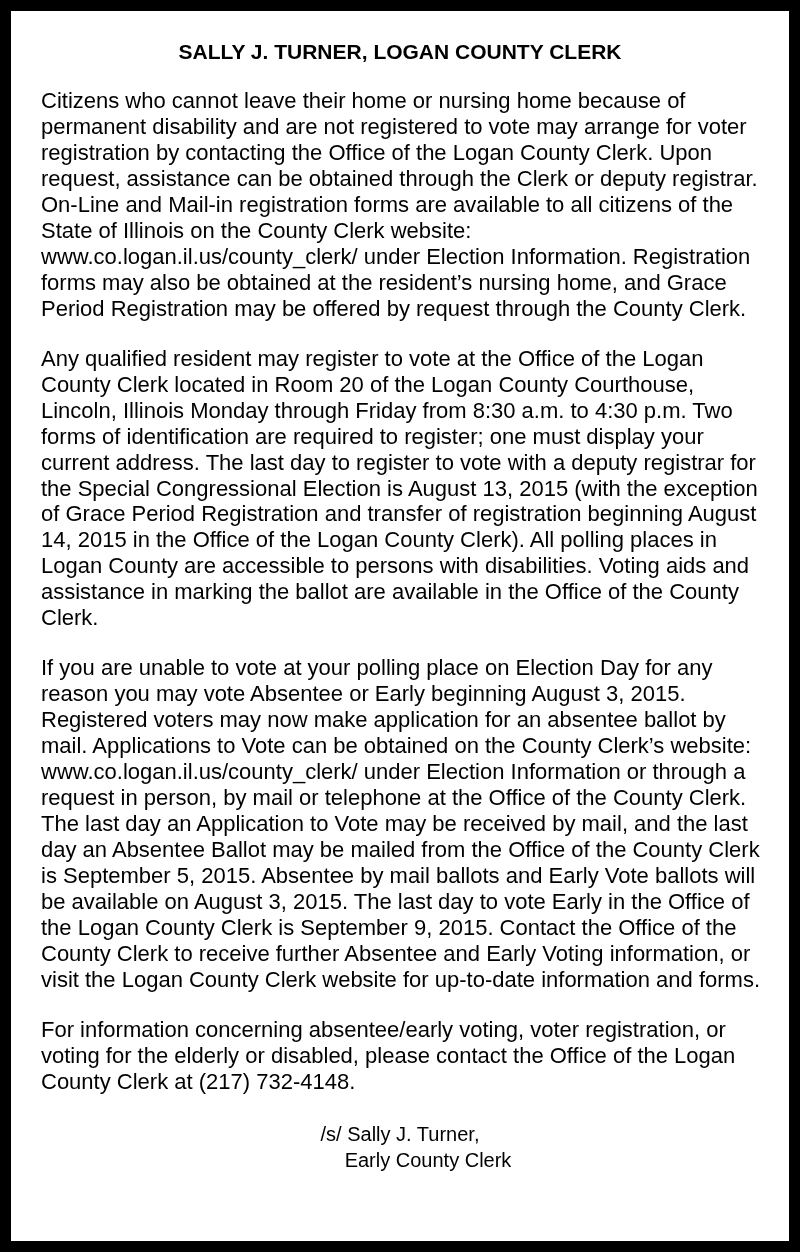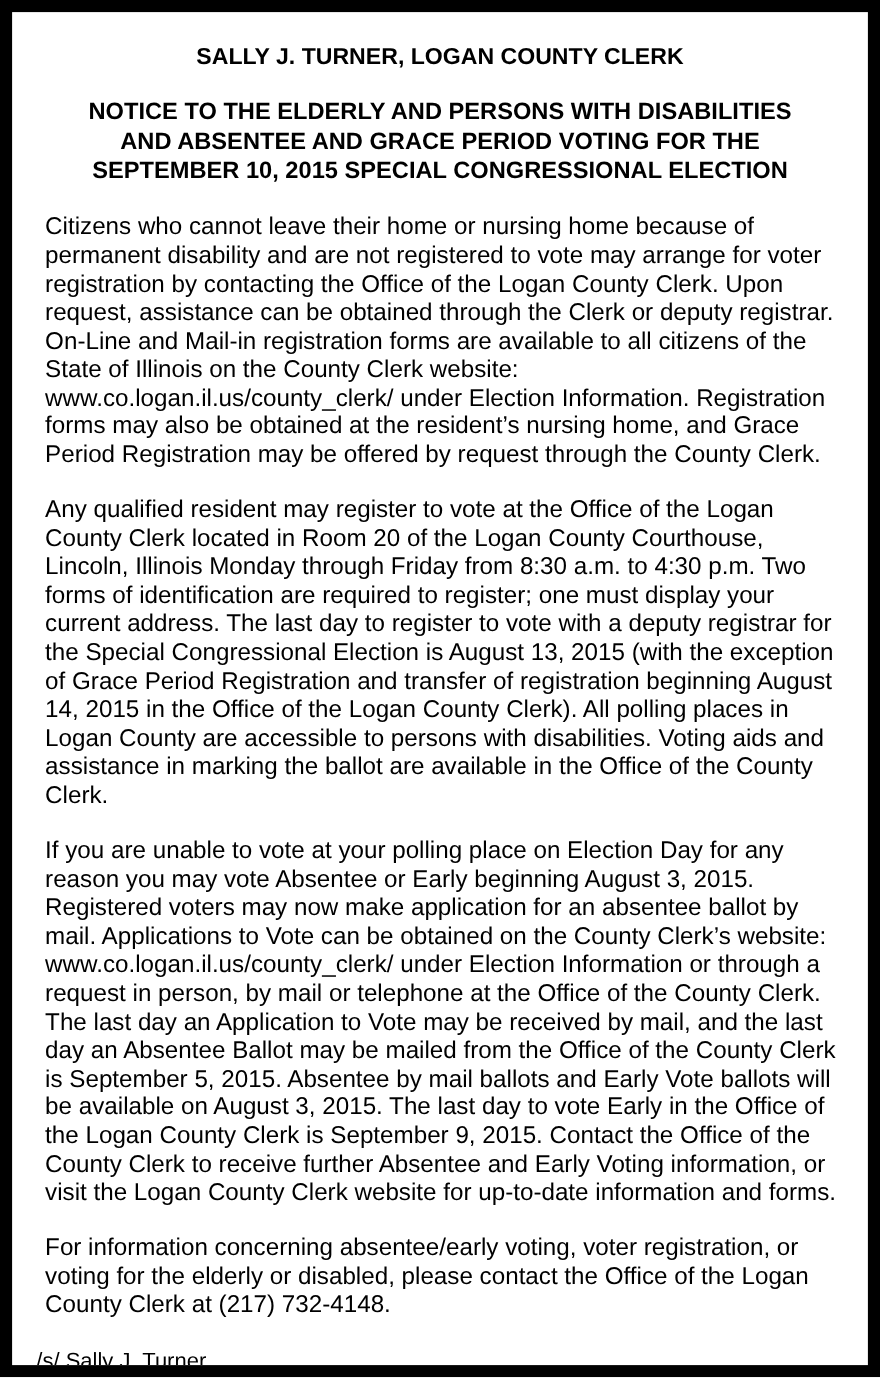--- a/index.html
+++ b/index.html
@@ -38,39 +38,35 @@
     line-height: 1.18;
     text-align: left;
     margin: 24px 6px 0 8px;
   }
   .signature {
     font-size: 20px;
     line-height: 1.3;
     margin-top: 26px;
   }
   .signature .sig-line1 {
+    text-align: center;
   }
   .signature .sig-line2 {
     text-align: center;
     transform: translateX(28px);
   }
 </style>
 </head>
 <body>
 
 <div class="page">
   <div class="sheet">
 
     <div class="title">SALLY J. TURNER, LOGAN COUNTY CLERK</div>
 
-    <div class="heading">
-      <div>NOTICE TO THE ELDERLY AND PERSONS WITH DISABILITIES</div>
-      <div>AND ABSENTEE AND GRACE PERIOD VOTING FOR THE</div>
-      <div>SEPTEMBER 10, 2015 SPECIAL CONGRESSIONAL ELECTION</div>
-    </div>
 
     <div class="body-text">
       <p>Citizens who cannot leave their home or nursing home because of permanent disability and are not registered to vote may arrange for voter registration by contacting the Office of the Logan County Clerk. Upon request, assistance can be obtained through the Clerk or deputy registrar. On-Line and Mail-in registration forms are available to all citizens of the State of Illinois on the County Clerk website: www.co.logan.il.us/county_clerk/ under Election Information. Registration forms may also be obtained at the resident’s nursing home, and Grace Period Registration may be offered by request through the County Clerk.</p>
       <p>Any qualified resident may register to vote at the Office of the Logan County Clerk located in Room 20 of the Logan County Courthouse, Lincoln, Illinois Monday through Friday from 8:30 a.m. to 4:30 p.m. Two forms of identification are required to register; one must display your current address. The last day to register to vote with a deputy registrar for the Special Congressional Election is August 13, 2015 (with the exception of Grace Period Registration and transfer of registration beginning August 14, 2015 in the Office of the Logan County Clerk). All polling places in Logan County are accessible to persons with disabilities. Voting aids and assistance in marking the ballot are available in the Office of the County Clerk.</p>
       <p>If you are unable to vote at your polling place on Election Day for any reason you may vote Absentee or Early beginning August 3, 2015. Registered voters may now make application for an absentee ballot by mail.  Applications to Vote can be obtained on the County Clerk’s website: www.co.logan.il.us/county_clerk/ under Election Information or through a request in person, by mail or telephone at the Office of the County Clerk.  The last day an Application to Vote may be received by mail, and the last day an Absentee Ballot may be mailed from the Office of the County Clerk is September 5, 2015.  Absentee by mail ballots and Early Vote ballots will be available on August 3, 2015. The last day to vote Early in the Office of the Logan County Clerk is September 9, 2015.  Contact the Office of the County Clerk to receive further Absentee and Early Voting information, or visit the Logan County Clerk website for up-to-date information and forms.</p>
       <p>For information concerning absentee/early voting, voter registration, or voting for the elderly or disabled, please contact the Office of the Logan County Clerk at (217) 732-4148.</p>
     </div>
 
     <div class="signature">
       <div class="sig-line1">/s/ Sally J. Turner,</div>

